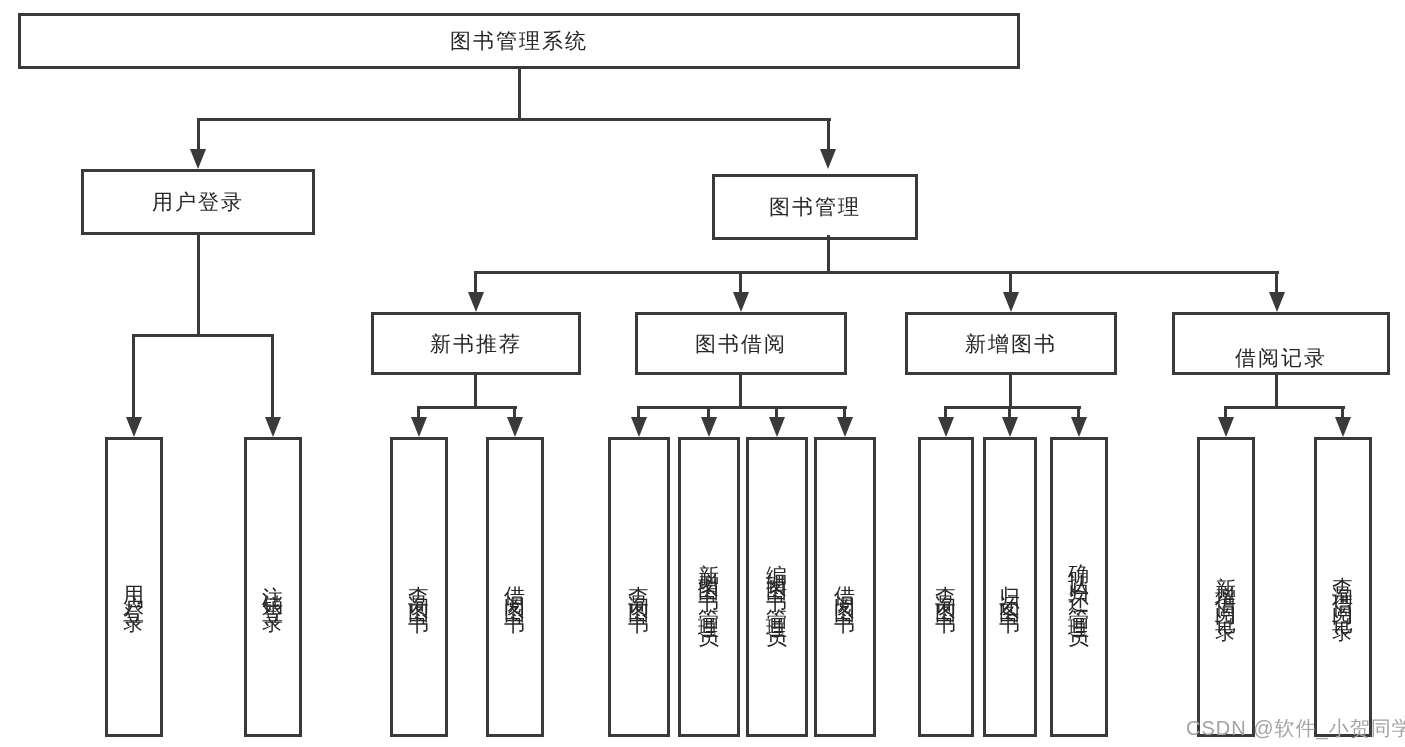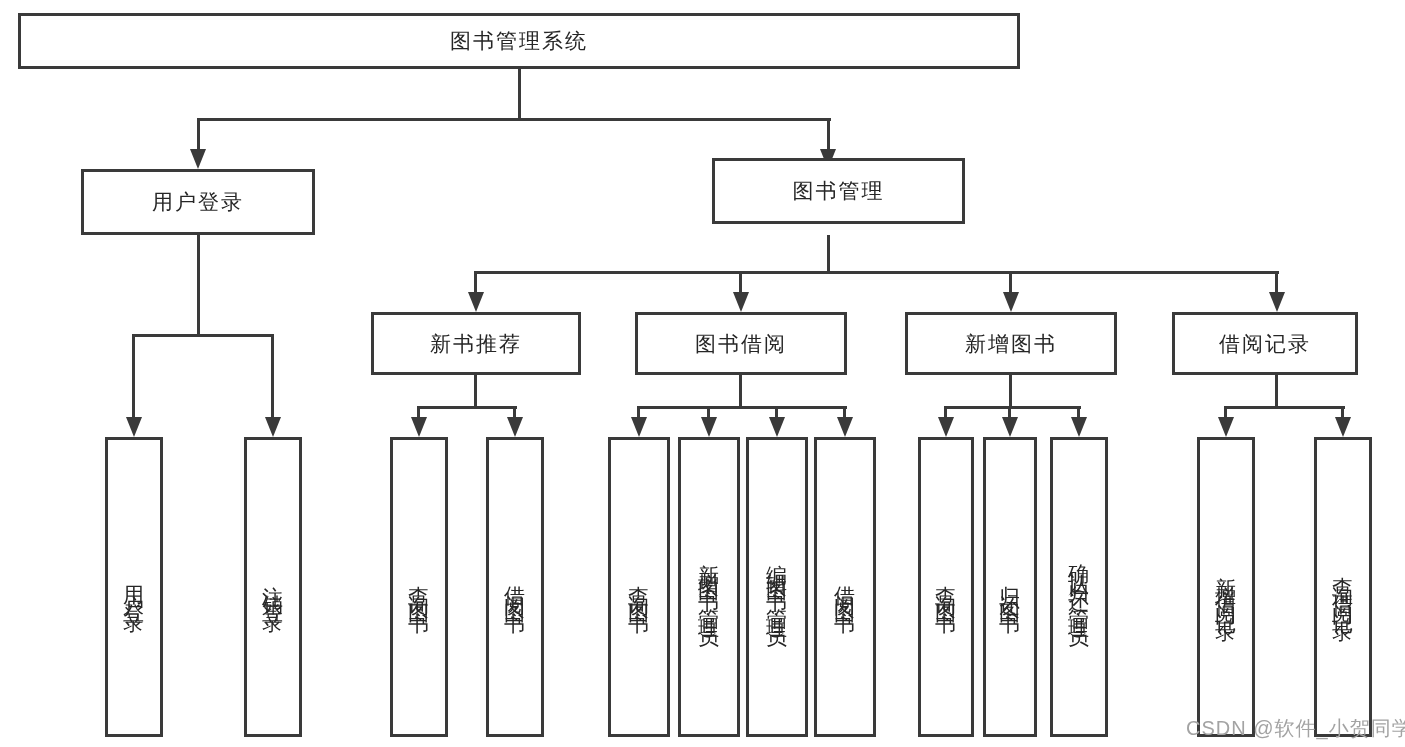--- a/index.html
+++ b/index.html
@@ -62,21 +62,21 @@
   <div class="vline" style="left:518px; top:69px; height:51px;"></div>
   <div class="hline" style="left:197px; top:118px; width:634px;"></div>
   <div class="vline" style="left:197px; top:121px; height:28px;"></div>
   <div class="arrow" style="left:190px; top:149px;"></div>
   <div class="vline" style="left:827px; top:121px; height:28px;"></div>
   <div class="arrow" style="left:820px; top:149px;"></div>
 
   <div class="box box-h" style="left:81px; top:169px; width:234px; height:66px;">
     <span>用户登录</span>
   </div>
-  <div class="box box-h" style="left:712px; top:158px; width:253px; height:66px;">
+  <div class="box box-h" style="left:712px; top:174px; width:206px; height:66px;">
     <span>图书管理</span>
   </div>
 
   <div class="vline" style="left:197px; top:235px; height:100px;"></div>
   <div class="hline" style="left:132px; top:334px; width:142px;"></div>
   <div class="vline" style="left:132px; top:337px; height:81px;"></div>
   <div class="arrow" style="left:126px; top:417px;"></div>
   <div class="vline" style="left:271px; top:337px; height:81px;"></div>
   <div class="arrow" style="left:265px; top:417px;"></div>
 
@@ -93,21 +93,21 @@
 
   <div class="box box-h" style="left:635px; top:312px; width:212px; height:63px;">
     <span>图书借阅</span>
   </div>
   <div class="box box-h" style="left:371px; top:312px; width:210px; height:63px;">
     <span>新书推荐</span>
   </div>
   <div class="box box-h" style="left:905px; top:312px; width:212px; height:63px;">
     <span>新增图书</span>
   </div>
-  <div class="box box-h" style="left:1172px; top:312px; width:186px; height:63px;">
+  <div class="box box-h" style="left:1172px; top:312px; width:218px; height:63px;align-items:flex-end;">
     <span>借阅记录</span>
   </div>
 
   <div class="vline" style="left:474px; top:375px; height:32px;"></div>
   <div class="hline" style="left:417px; top:406px; width:100px;"></div>
   <div class="vline" style="left:417px; top:409px; height:9px;"></div>
   <div class="arrow" style="left:411px; top:417px;"></div>
   <div class="vline" style="left:513px; top:409px; height:9px;"></div>
   <div class="arrow" style="left:507px; top:417px;"></div>
 

